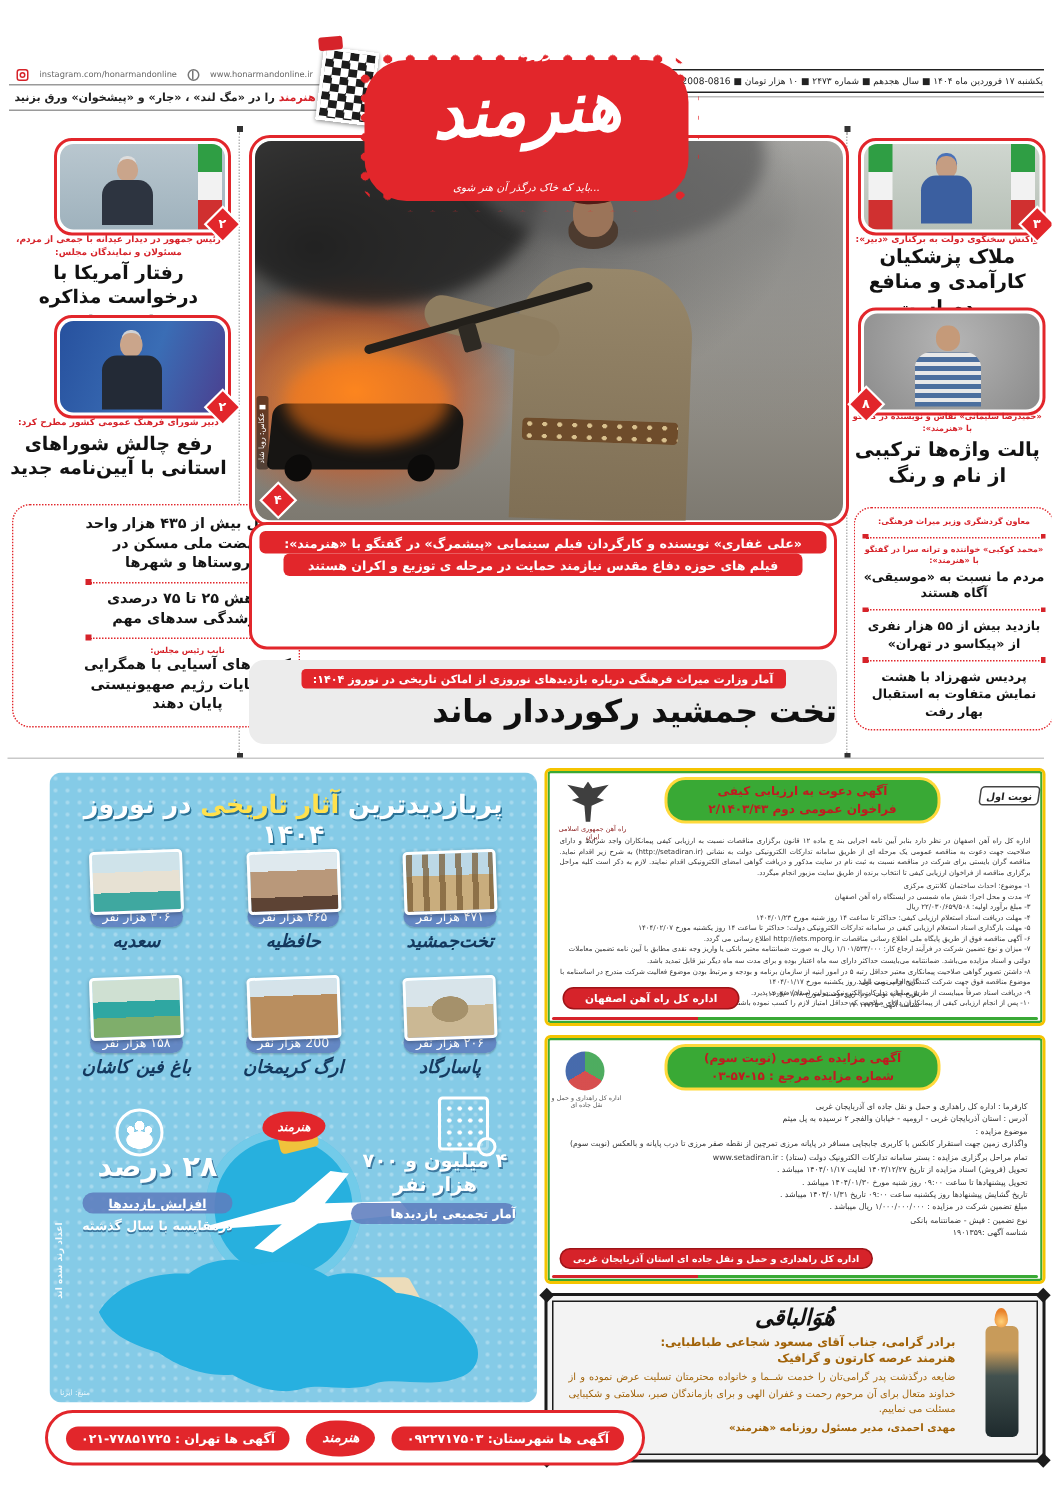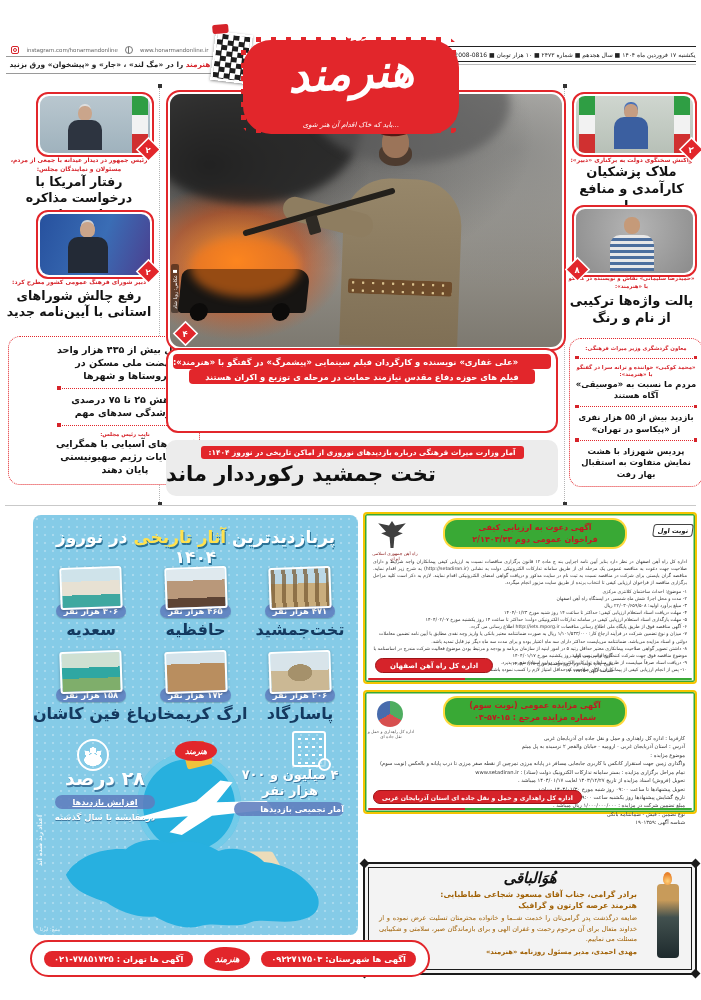--- a/index.html
+++ b/index.html
@@ -95,51 +95,51 @@
   .rifle{position:absolute;left:70px;bottom:132px;width:158px;height:6px;background:#23201b;
       border-radius:3px;transform:rotate(-16deg);}
   .rifle::after{content:"";position:absolute;left:64px;top:5px;width:12px;height:18px;background:#2e2a24;border-radius:2px;}
   .photo-credit{position:absolute;left:1px;bottom:34px;color:#fff;font-size:5px;writing-mode:vertical-rl;
       transform:rotate(180deg);background:rgba(0,0,0,.45);padding:4px 1px;border-radius:2px;}
   .cam-icon{display:inline-block;width:4px;height:3px;background:#fff;margin:2px 0;}
 
   
   .lead-box{left:166px;top:348px;width:392px;height:85px;border:2.5px solid #e2262b;border-radius:12px;
       background:#fff;padding:4px 5px;box-sizing:border-box;}
-  .lead-kick{background:#e2262b;color:#fff;font-size:8.4px;font-weight:bold;text-align:left;
+  .lead-kick{background:#e2262b;color:#fff;font-size:8.4px;font-weight:bold;text-align:center;
       border-radius:4px;padding:2.5px 0;}
   .lead-head{font-size:26px;font-weight:bold;text-align:center;color:#101010;line-height:1.25;}
   .lead-sub{background:#e2262b;color:#fff;font-size:8.4px;font-weight:bold;text-align:center;
       border-radius:4px;padding:2.5px 0;margin:0 16px;}
   .second-box{left:166px;top:440px;width:392px;height:56px;background:#ececec;border-radius:10px;padding-top:6px;box-sizing:border-box;}
   .second-kick{display:table;margin:0 auto;background:#e2262b;color:#fff;font-size:7.4px;font-weight:bold;
       padding:2px 8px;border-radius:3px;}
-  .second-head{font-size:21px;font-weight:bold;text-align:left;color:#101010;margin-top:3px;}
+  .second-head{font-size:21px;font-weight:bold;text-align:right;color:#101010;margin-top:3px;}
 
   
   .blue-box{left:33px;top:515px;width:325px;height:420px;border-radius:8px;overflow:hidden;
       background:#85cbe7;
       background-image:radial-gradient(rgba(255,255,255,.28) 1px,transparent 1.6px);background-size:8px 8px;}
   .btitle{position:absolute;top:12px;left:0;right:0;text-align:center;font-size:17px;font-weight:bold;
       color:#fff;text-shadow:1px 1.5px 0 #2a7296;}
   .btitle .yellow{color:#ffe14d;}
   .brow{position:absolute;left:8px;right:8px;display:flex;flex-direction:row;justify-content:space-between;}
   .brow1{top:52px;} .brow2{top:136px;}
   .bcell{width:100px;display:flex;flex-direction:column;align-items:center;}
   .thumb{width:58px;height:38px;border:2.5px solid #fff;border-radius:3px;box-shadow:0 1px 3px rgba(0,0,0,.3);
       transform:rotate(-2deg);}
   .m1{background:linear-gradient(180deg,#bcd8e6 38%,#c8ad7e 38%),0 0;background-image:repeating-linear-gradient(90deg,rgba(122,93,54,.75) 0 4px,transparent 4px 11px),linear-gradient(180deg,#bcd8e6 38%,#c9ad7d 38%);}
   .m2{background:linear-gradient(180deg,#dfe9ee 30%,#b9987a 30% 76%,#5d4334 76%);}
   .m3{background:linear-gradient(180deg,#cfe3ea 32%,#e7e1d3 32% 68%,#3fa8a0 68%);}
   .m4{background:radial-gradient(ellipse 20px 14px at 50% 52%,#a5916b 60%,transparent 62%),linear-gradient(180deg,#d8e4ea 46%,#cbb894 46%);}
   .m5{background:linear-gradient(180deg,#d5e3ea 28%,#b98e5f 28%);}
   .m6{background:linear-gradient(180deg,#cfe0d2 38%,#2fa7a2 38% 66%,#7fae6b 66%);}
-  .chip{margin-top:-5px;background:rgba(95,125,190,.88);color:#fff;font-size:8.4px;font-weight:bold;
+  .chip{margin-top:-5px;background:rgba(95,125,190,.88);color:#fff;font-size:8.4px;font-weight:normal;
       padding:2px 8px;border-radius:8px;white-space:nowrap;box-shadow:0 1px 1px rgba(0,0,0,.2);}
-  .sname{margin-top:2px;font-size:16px;font-weight:bold;color:#14395f;white-space:nowrap;}
+  .sname{margin-top:2px;font-size:12px;font-weight:bold;color:#14395f;white-space:nowrap;font-style:italic;}
   .people-icon{position:absolute;left:44px;top:224px;width:28px;height:28px;border:2px solid #fff;border-radius:50%;
       background:radial-gradient(circle 3.4px at 50% 34%,#fff 95%,transparent),
                  radial-gradient(circle 2.6px at 29% 44%,#fff 95%,transparent),
                  radial-gradient(circle 2.6px at 71% 44%,#fff 95%,transparent),
                  radial-gradient(ellipse 9px 6px at 50% 68%,#fff 95%,transparent);}
   .g-val{position:absolute;left:8px;top:252px;width:128px;text-align:center;font-size:19px;font-weight:bold;
       color:#fff;text-shadow:1px 1.5px 0 #3e79a0;}
   .g-badge{position:absolute;left:22px;top:280px;width:100px;text-align:center;background:rgba(95,125,190,.88);
       color:#fff;font-size:8.2px;font-weight:bold;border-radius:8px;padding:2px 0;text-decoration:underline;}
   .g-sub{position:absolute;left:8px;top:297px;width:128px;text-align:center;color:#fff;font-size:8.4px;font-weight:bold;
@@ -168,21 +168,21 @@
   .iran-map{position:absolute;left:8px;top:316px;width:308px;height:100px;}
   .vnote{position:absolute;left:3px;top:300px;color:#fff;font-size:6px;font-weight:bold;writing-mode:vertical-rl;
       transform:rotate(180deg);opacity:.9;}
   .src{position:absolute;left:7px;bottom:3px;color:#fff;font-size:5px;opacity:.85;}
 
   
   .ad-frame{border:2px solid #f5c400;box-shadow:inset 0 0 0 1.5px #39a935;border-radius:4px;background:#fff;box-sizing:border-box;}
   .ad-frame::after{content:"";position:absolute;left:3px;right:3px;bottom:2px;height:2.5px;
       background:linear-gradient(90deg,#d6232a 0 30%,#39a935 30%);border-radius:2px;}
   .ad1{left:363px;top:512px;width:334px;height:172px;}
-  .ad2{left:363px;top:690px;width:334px;height:124px;}
+  .ad2{left:363px;top:690px;width:334px;height:166px;}
   .banner{position:absolute;top:6px;right:70px;width:180px;background:#39a935;border-radius:12px;
       padding:2px 0;text-align:center;box-shadow:0 0 0 2px #ffd93b;}
   .banner div{color:#c01a20;font-weight:bold;font-size:8px;line-height:1.45;}
   .eagle{position:absolute;left:12px;top:7px;width:30px;height:28px;background:#3f3f3f;
       clip-path:polygon(50% 0,60% 16%,96% 8%,70% 38%,86% 44%,58% 58%,55% 96%,45% 96%,42% 58%,14% 44%,30% 38%,4% 8%,40% 16%);}
   .org-label{position:absolute;left:2px;top:37px;width:56px;text-align:center;font-size:4.4px;color:#8c1d1d;}
   .turn-chip{position:absolute;left:288px;top:10px;width:38px;border:1px solid #444;border-radius:3px;
       text-align:center;font-size:6.6px;font-weight:bold;color:#222;padding:1.5px 0;background:#fff;transform:skewX(-8deg);}
   .ad-body{position:absolute;top:44px;right:8px;left:8px;font-size:4.7px;line-height:1.5;color:#333;text-align:justify;}
   .ad-items{margin-top:2px;text-align:right;}
@@ -233,21 +233,21 @@
     <span>را در «مگ لند» ، «جار» و «پیشخوان» ورق بزنید</span>
   </div>
 </div>
 <div class="abs crossword"></div>
 <div class="abs dateline">یکشنبه ۱۷ فروردین ماه ۱۴۰۴ ■ سال هجدهم ■ شماره ۲۴۷۳ ■ ۱۰ هزار تومان ■ ISSN 2008-0816</div>
 
 <div class="abs brand">
   <div class="brand-blob"></div>
   <div class="word-newspaper">روزنامه</div>
   <div class="logo-text">هنرمند</div>
-  <div class="brand-tagline">...باید که خاک اقدام آن هنر شوی</div>
+  <div class="brand-tagline">...باید که خاک درگذر آن هنر شوی</div>
 </div>
 
 <div class="abs vsep" style="left:159px;"></div>
 <div class="abs vsep" style="left:564px;"></div>
 
 <div class="abs pcard" style="left:36px;top:92px;width:110px;height:57px;">
   <div class="pimg" style="background:linear-gradient(180deg,#b9c7cf,#9fb2bd);">
     <div class="flagband" style="right:2px;"></div>
     <div class="person-head" style="left:38px;top:10px;width:14px;height:15px;background:#caa58b;box-shadow:0 -3px 0 -1px #ddd;"></div>
     <div class="person-body" style="left:28px;top:24px;width:34px;height:30px;background:#2d3440;"></div>
@@ -393,21 +393,21 @@
   </div>
 
   <div class="brow brow2">
     <div class="bcell">
       <div class="thumb m4"></div>
       <div class="chip">۲۰۶ هزار نفر</div>
       <div class="sname">پاسارگاد</div>
     </div>
     <div class="bcell">
       <div class="thumb m5"></div>
-      <div class="chip">۱۷۲ هزار نفر</div>
+      <div class="chip">200 هزار نفر</div>
       <div class="sname">ارگ کریمخان</div>
     </div>
     <div class="bcell">
       <div class="thumb m6"></div>
       <div class="chip">۱۵۸ هزار نفر</div>
       <div class="sname">باغ فین کاشان</div>
     </div>
   </div>
 
   <div class="pin-circle"></div>

